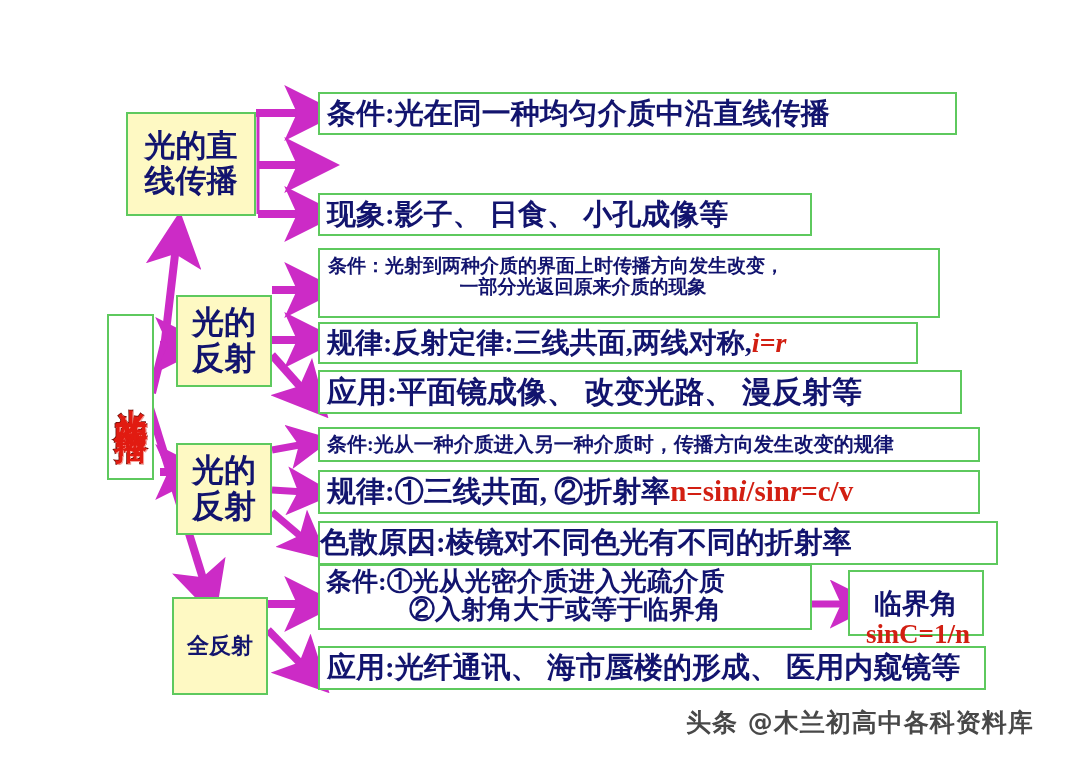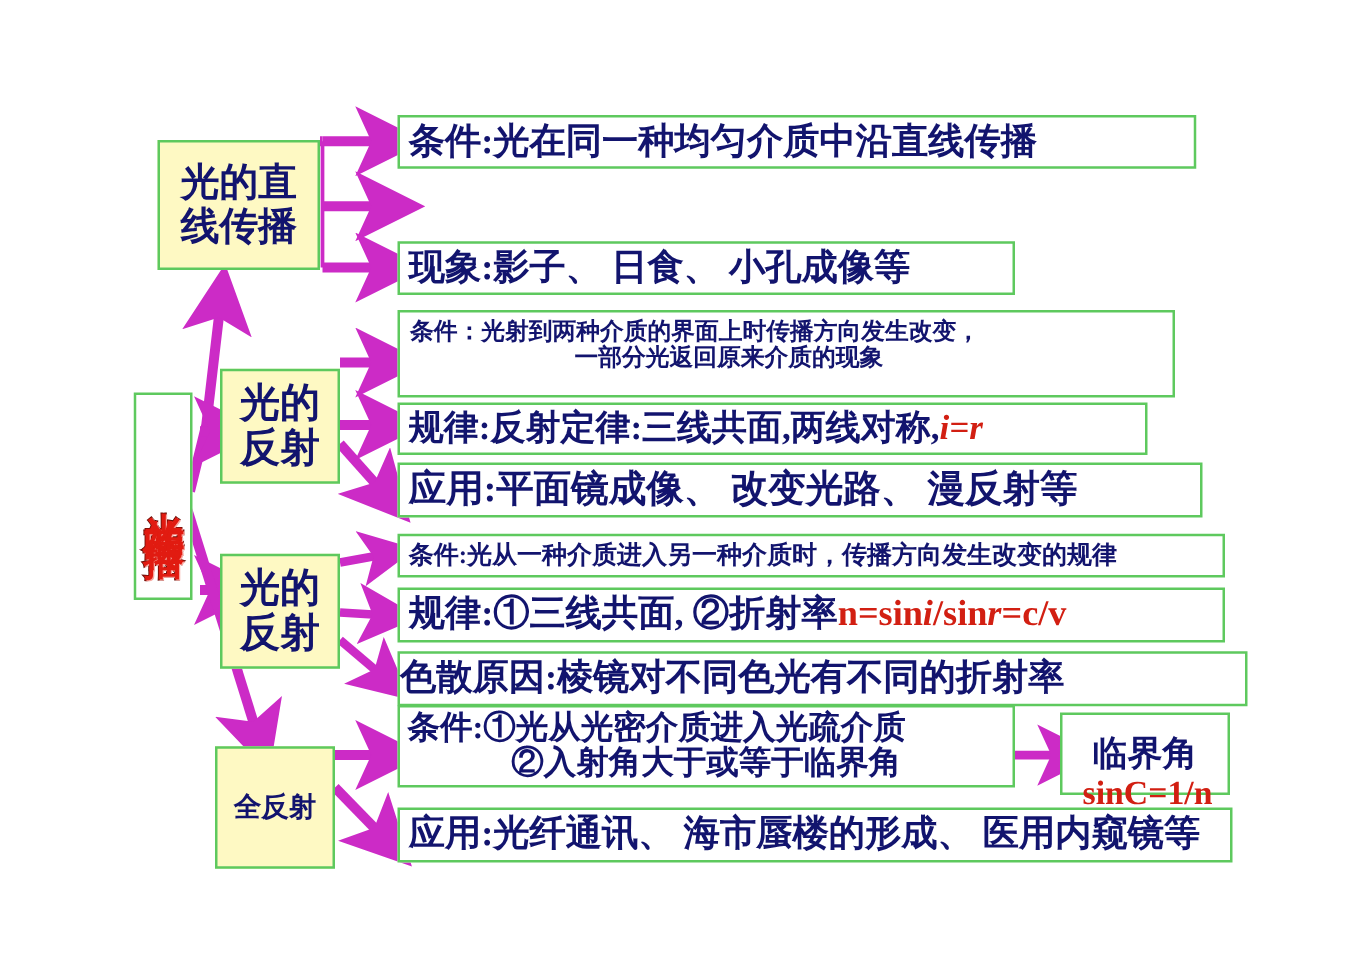--- a/index.html
+++ b/index.html
@@ -201,14 +201,15 @@
   <div class="box center" style="left:848px;top:570px;width:136px;height:66px;padding:16px;display:block;text-align:center;">
     <div style="font-size:28px;line-height:1.1;padding-top:1px;">临界角</div>
     <div class="red" style="font-size:27px;line-height:1.05;font-family:'Liberation Serif',serif;">sinC=1/n</div>
   </div>
 
   <div class="box" style="left:318px;top:646px;width:668px;height:44px;font-size:29px;padding-left:7px;">
     <span>应用:</span>
     <span>光纤通讯、 海市蜃楼的形成、 医用内窥镜等</span>
   </div>
 
+  <div class="wm">头条 @木兰初高中各科资料库</div>
 
 </div>
 
 </body></html>

